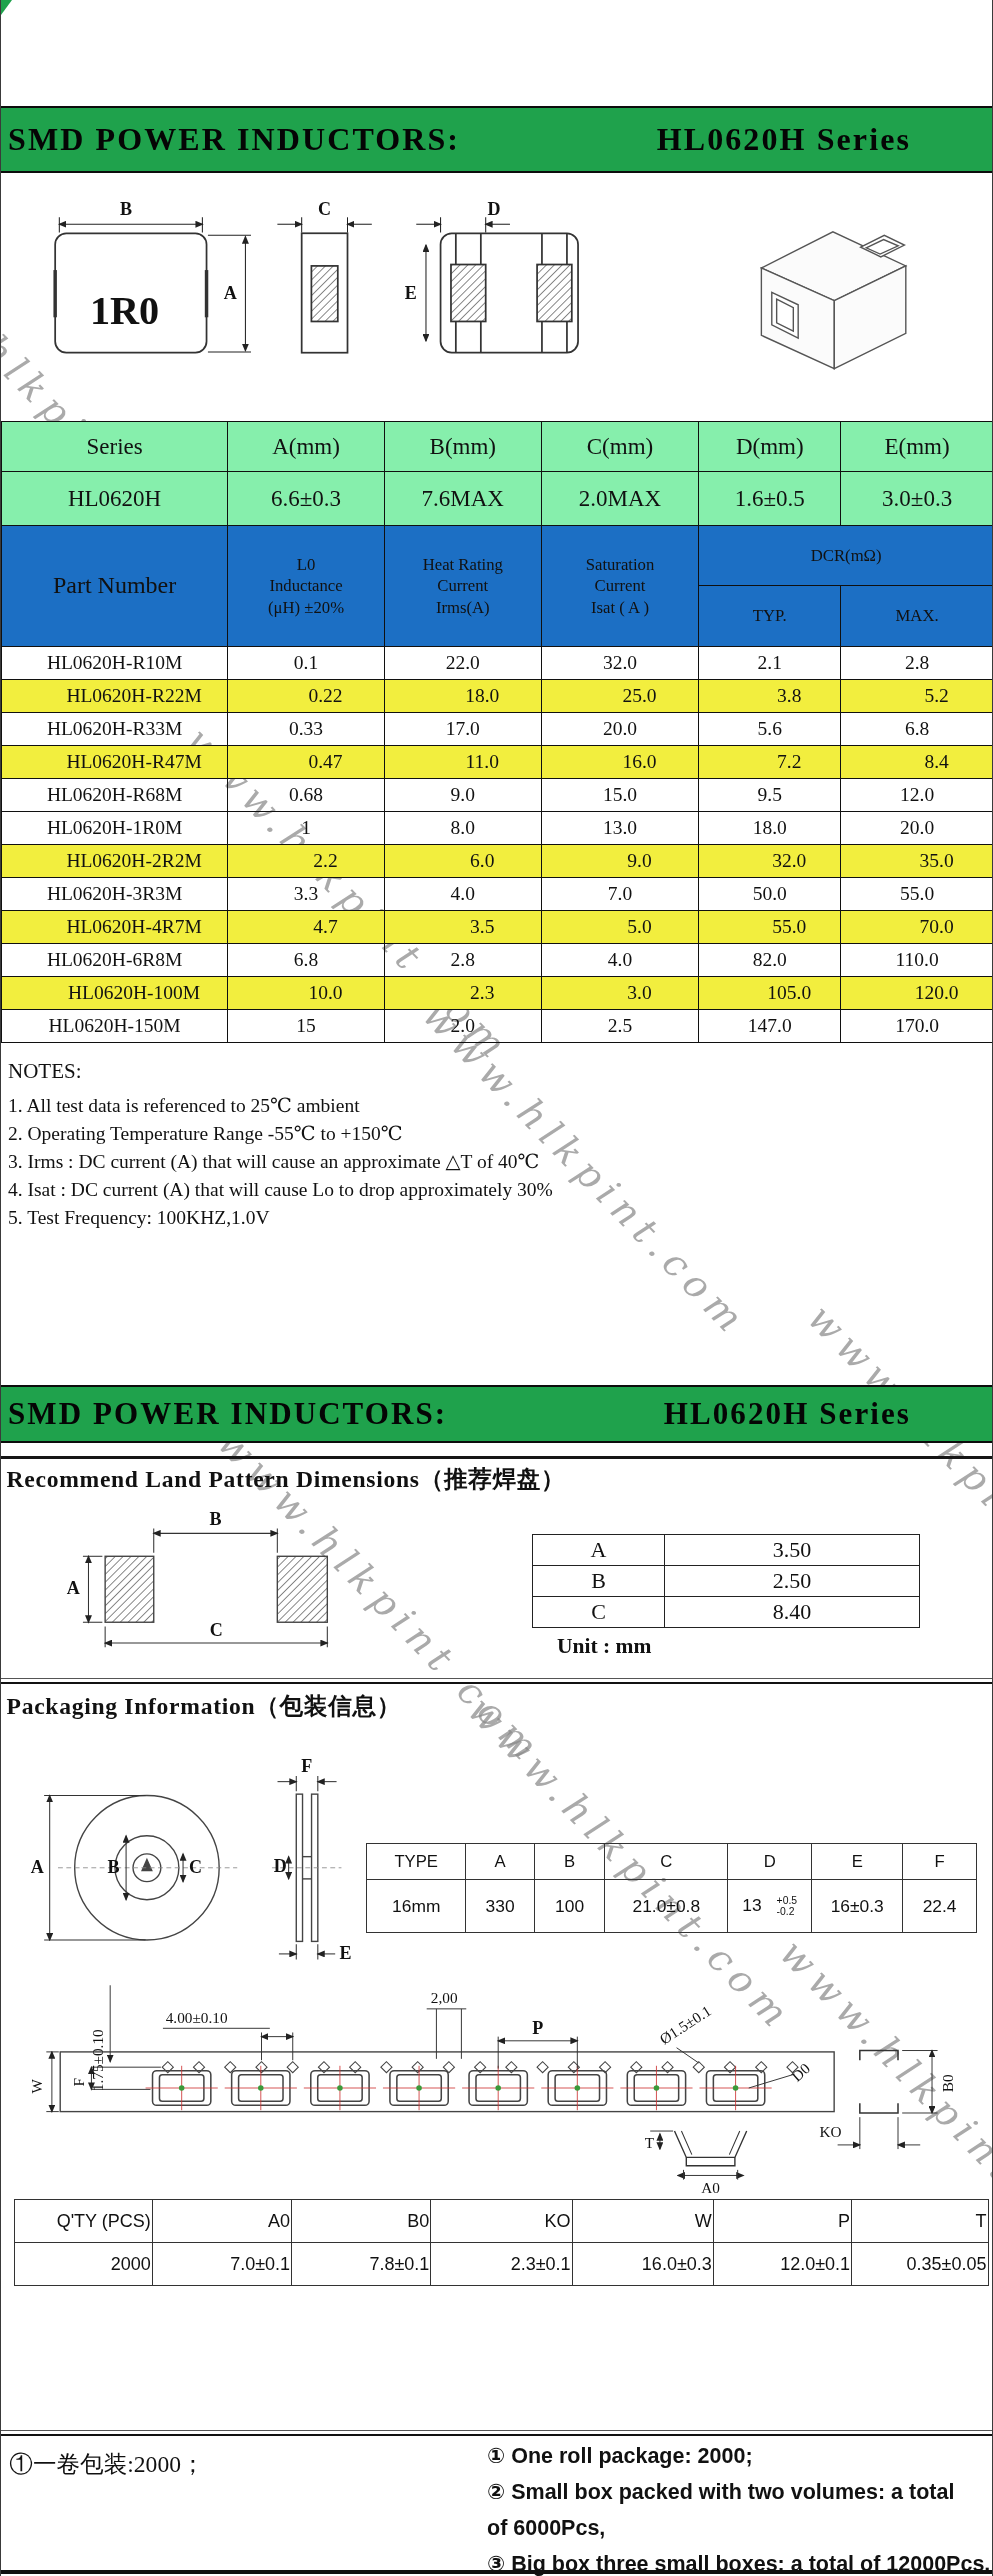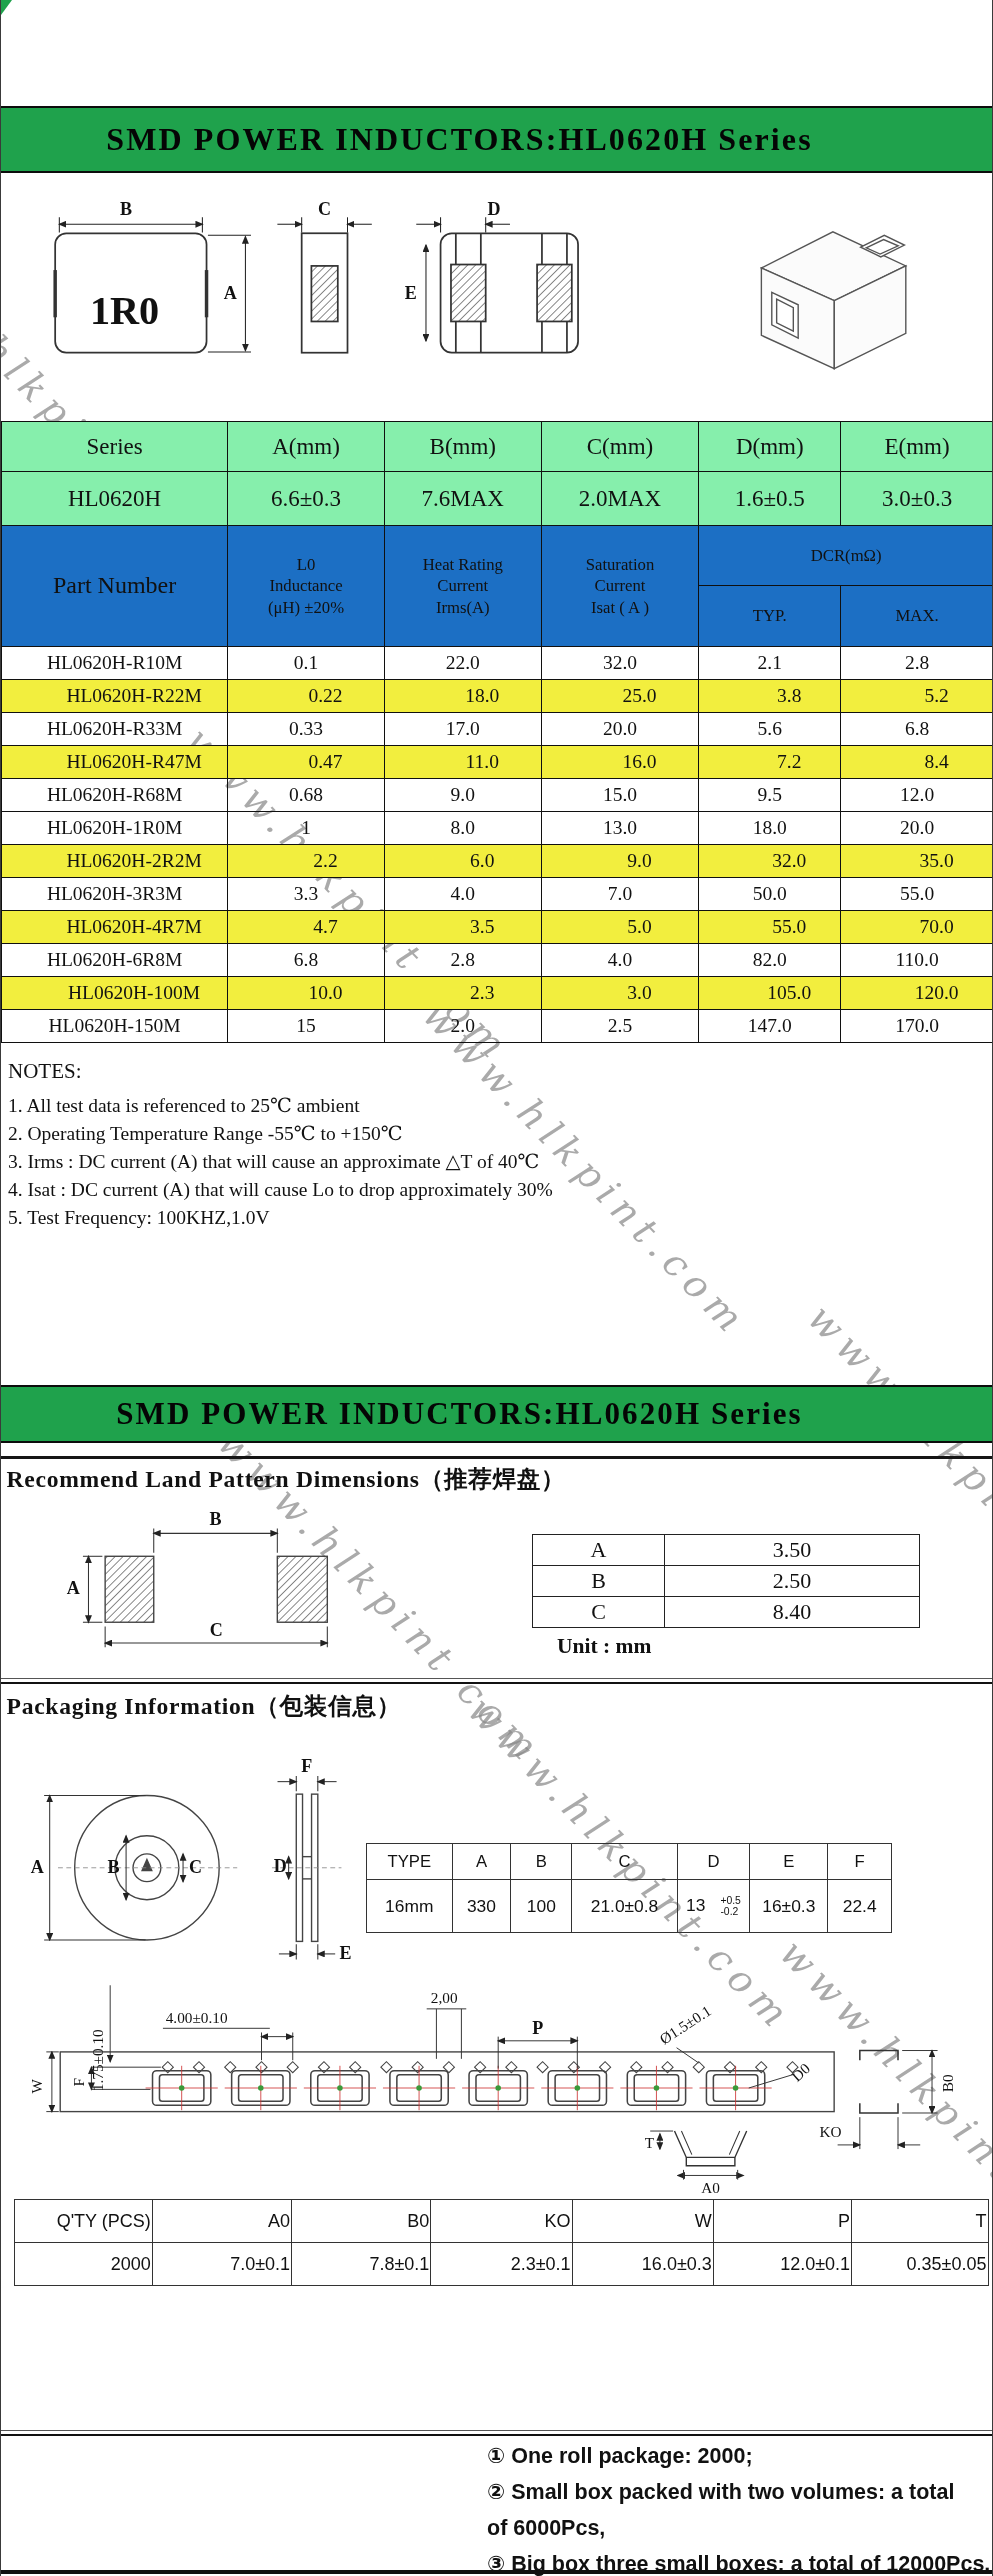--- a/index.html
+++ b/index.html
@@ -4,21 +4,21 @@
 <style>
   html,body{margin:0;padding:0;background:#e8e8e8;}
   #page{position:relative;width:993px;height:2576px;background:#ffffff;margin:0 auto;
         font-family:"Liberation Serif", "DejaVu Serif", serif;color:#111;overflow:hidden;
         border-left:1.4px solid #3a3a3a;border-right:1.4px solid #3a3a3a;box-sizing:border-box;}
   .abs{position:absolute;}
   
   .corner-tri{position:absolute;left:0;top:0;width:0;height:0;border-left:11px solid #1fa24c;border-bottom:15.3px solid transparent;}
   
   .greenbar{position:absolute;left:0;width:993px;background:#1fa24c;border-top:2.1px solid #0c0c0c;border-bottom:2.1px solid #0c0c0c;
-            display:flex;align-items:center;justify-content:center;box-sizing:border-box;
+            display:flex;align-items:center;justify-content:space-between;box-sizing:border-box;
             padding:0 83px 0 7px;font-size:32px;letter-spacing:2.1px;color:#050505;font-weight:bold;}
   
   .wm{position:absolute;white-space:nowrap;font-family:"DejaVu Serif", serif;font-style:italic;
       font-size:38px;letter-spacing:7.6px;color:#8a8a8a;opacity:.72;transform:rotate(46deg);transform-origin:0 0;pointer-events:none;}
   
   table{border-collapse:collapse;table-layout:fixed;}
   td{border:1.4px solid #101010;text-align:center;vertical-align:middle;overflow:hidden;}
   .series-tbl{position:absolute;left:0;top:421px;width:993px;}
   .series-tbl td{background:#86efac;font-size:23px;}
   .series-tbl .hrow td{height:47px;}
@@ -37,21 +37,21 @@
   
   .rule{position:absolute;left:0;width:993px;background:#151515;}
   .dblrule{position:absolute;left:0;width:993px;height:5.6px;border-top:1.4px solid #555;border-bottom:2.8px solid #111;box-sizing:border-box;background:#fff;}
   .sect-title{position:absolute;left:5.6px;font-size:23.6px;font-weight:bold;letter-spacing:0.7px;}
   
   .land-tbl{position:absolute;left:531px;top:1534px;width:388px;}
   .land-tbl td{height:28px;font-size:22px;border:1.4px solid #222;}
   .land-tbl td.k{width:129px;}
   .unit{position:absolute;left:556px;top:1634px;font-size:21.5px;font-weight:bold;}
   
-  .type-tbl{position:absolute;left:365px;top:1843px;width:526px;font-family:"Liberation Sans",sans-serif;}
+  .type-tbl{position:absolute;left:365px;top:1843px;width:611px;font-family:"Liberation Sans",sans-serif;}
   .type-tbl td{border:1.4px solid #333;}
   .type-tbl .hrow td{height:33px;font-size:16.7px;}
   .type-tbl .drow td{height:50px;font-size:17.4px;}
   .tol{display:inline-block;vertical-align:middle;font-size:10.4px;line-height:11px;text-align:left;margin-left:15px;}
   .qty-tbl{position:absolute;left:12.5px;top:2199px;width:975px;font-family:"Liberation Sans",sans-serif;}
   .qty-tbl td{border:1.4px solid #333;height:40px;font-size:18px;text-align:right;}
   
   .foot-cn{position:absolute;left:8.3px;top:2443px;width:472px;font-size:23.6px;line-height:42px;}
   .foot-en{position:absolute;left:486px;top:2438px;width:504px;font-family:"Liberation Sans","DejaVu Sans",sans-serif;
            font-weight:bold;font-size:21.5px;line-height:36px;}
@@ -595,20 +595,21 @@
       <td>2.3±0.1</td>
       <td>16.0±0.3</td>
       <td>12.0±0.1</td>
       <td>0.35±0.05</td>
     </tr>
   </tbody>
     </table>
 
   <div class="dblrule" style="top:2430px;"></div>
   <div class="foot-cn">
+    <div>①一卷包装:2000；</div>
   </div>
   <div class="foot-en">
     <div>① One roll package: 2000;</div>
     <div>② Small box packed with two volumes: a total</div>
     <div>of 6000Pcs,</div>
     <div>③ Big box three small boxes: a total of 12000Pcs.</div>
   </div>
   <div class="botline"></div>
 
 </div>

